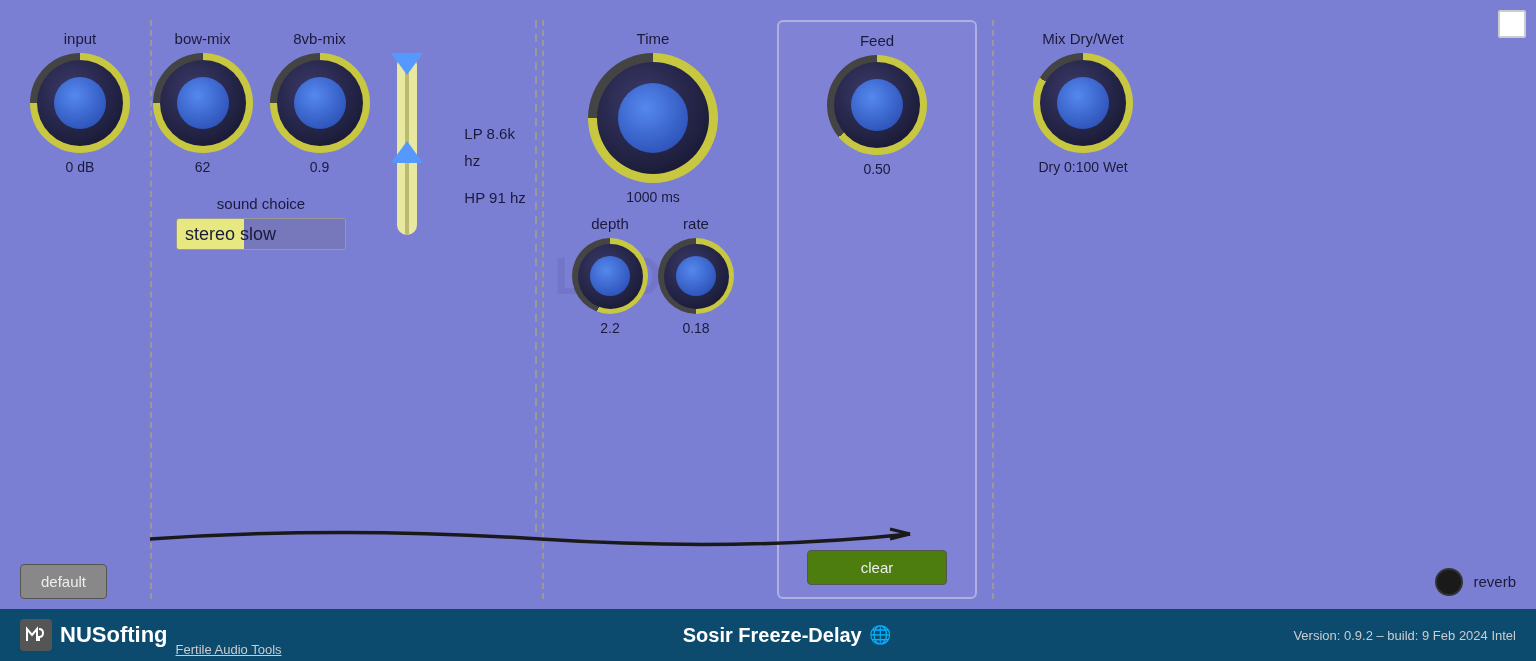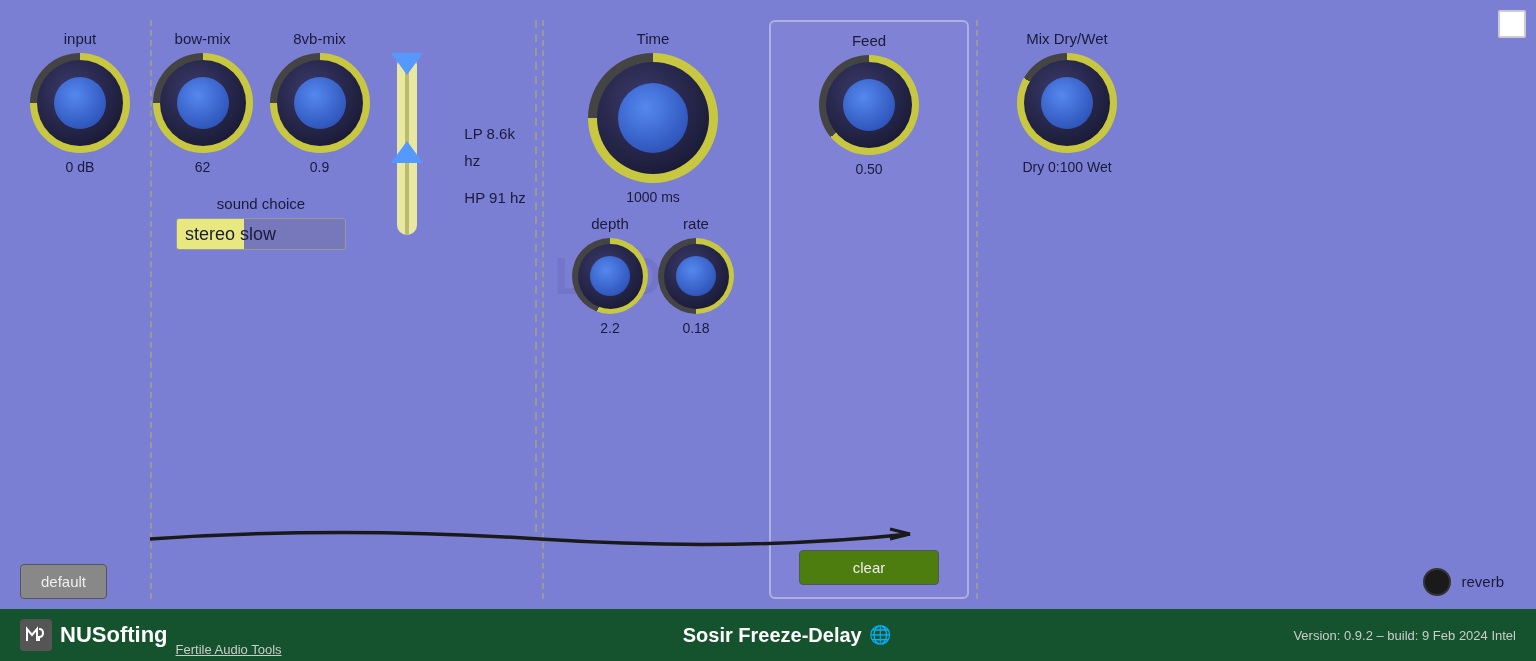--- a/index.html
+++ b/index.html
@@ -20,21 +20,21 @@
       flex: 1;
       background: #7b7fd4;
       position: relative;
       display: flex;
       flex-direction: row;
       padding: 20px 10px 10px 10px;
       gap: 0;
     }
     .footer-bar {
       height: 52px;
-      background: #14532d;
+      background: #0c4a6e;
       display: flex;
       align-items: center;
       padding: 0 20px;
       gap: 12px;
     }
     .footer-logo {
       display: flex;
       align-items: center;
       gap: 8px;
     }
@@ -125,21 +125,21 @@
       border-left: 2px dashed #999;
     }
     .section-feed {
       display: flex;
       flex-direction: column;
       align-items: center;
       width: 200px;
       padding-top: 10px;
       border: 2px solid #b0b0e0;
       border-radius: 6px;
-      margin: 0 7px;
+      margin: 0 15px;
       background: rgba(150,150,220,0.2);
     }
     .section-drywet {
       display: flex;
       flex-direction: column;
       align-items: center;
       width: 180px;
       padding-top: 10px;
       border-left: 2px dashed #999;
     }
@@ -330,21 +330,21 @@
       left: 140px;
       width: 780px;
       height: 30px;
     }
 
     
     .bottom-row {
       position: absolute;
       bottom: 10px;
       left: 0;
-      right: 12px;
+      right: 0;
       display: flex;
       align-items: center;
       padding: 0 20px;
       gap: 20px;
     }
 
     
     .reverb-area {
       display: flex;
       align-items: center;

